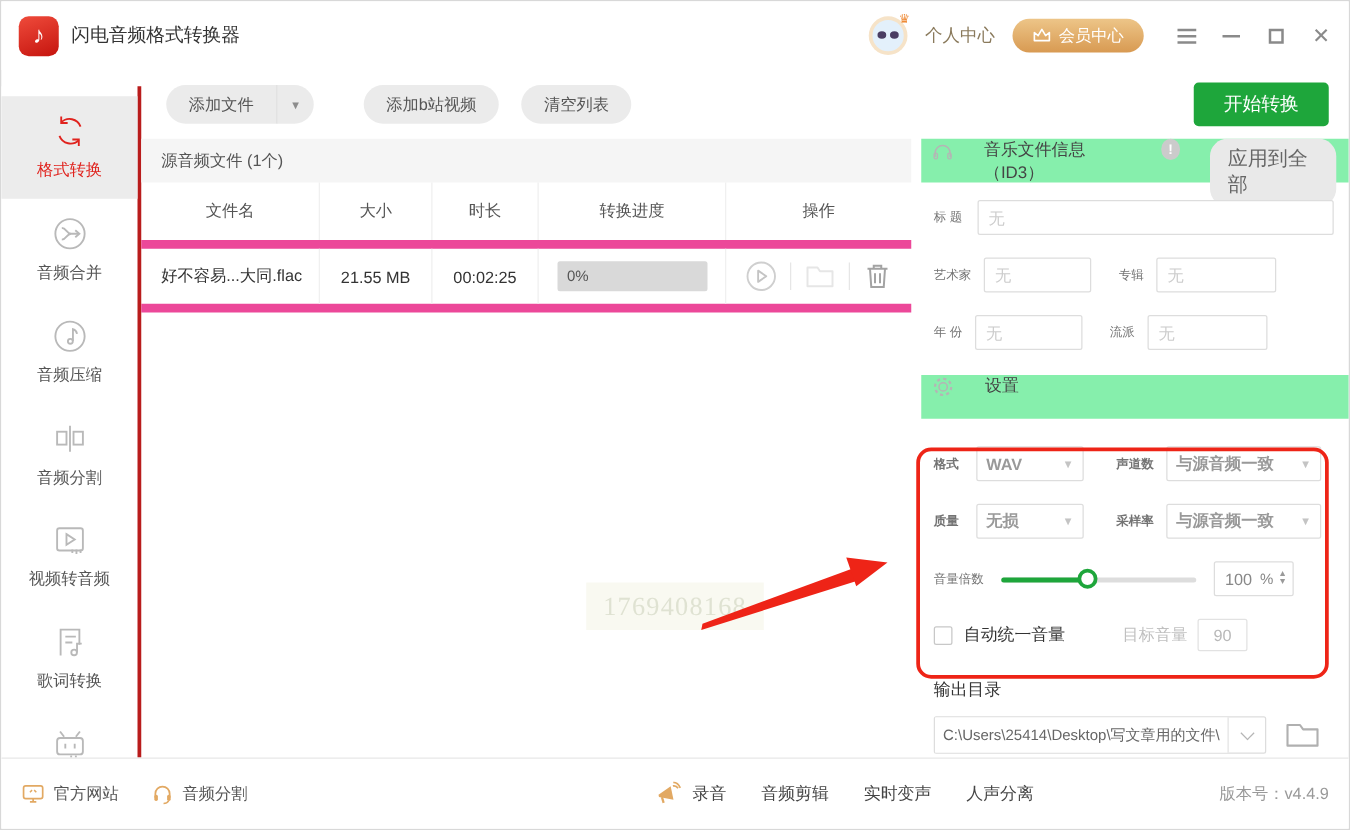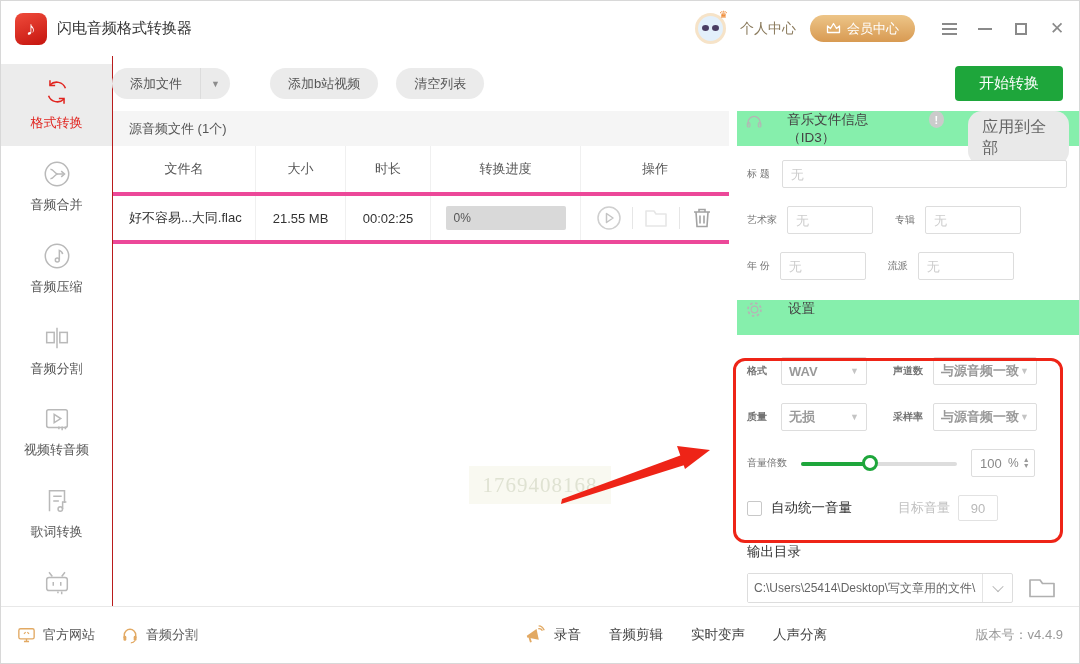--- a/index.html
+++ b/index.html
@@ -29,51 +29,51 @@
                  color:#fff; font-size:13px; cursor:pointer; }
   .win-controls { display:flex; align-items:center; gap:20px; margin-left:12px; color:#777; }
   .wc { width:16px; height:16px; display:flex; align-items:center; justify-content:center; cursor:pointer; }
   .hamburger { display:flex; flex-direction:column; gap:3px; }
   .hamburger i { display:block; width:15px; height:2px; background:#8a8a8a; }
   .min-line { width:14px; height:2px; background:#8a8a8a; }
   .max-box { width:12px; height:12px; border:2px solid #8a8a8a; }
   .close-x { font-size:17px; color:#8a8a8a; line-height:1; }
 
   
-  .sidebar { position:absolute; left:0; top:55px; width:112px; bottom:39px;
-             border-right:1px solid #b91c1c; background:#fff; display:flex;
+  .sidebar { position:absolute; left:0; top:68px; width:112px; bottom:39px;
+             border-right:3px solid #b91c1c; background:#fff; display:flex;
              flex-direction:column; align-items:stretch; padding-top:8px; }
   .side-item { display:flex; flex-direction:column; align-items:center; gap:7px;
                padding:13px 4px; cursor:pointer; }
   .side-item .lbl { font-size:13px; color:#555; text-align:center; line-height:1.45; }
   .side-item.active { background:#ececec; }
   .side-item.active .lbl { color:#e0231e; }
   .side-icon { width:30px; height:30px; }
   .side-icon svg { width:30px; height:30px; stroke:#b9b9b9; fill:none; stroke-width:1.6; }
   .side-item.active .side-icon svg { stroke:#e0231e; }
 
   
-  .toolbar { position:absolute; left:95px; top:55px; right:0; height:55px;
+  .toolbar { position:absolute; left:116px; top:55px; right:0; height:55px;
              display:flex; align-items:center; padding:0 16px; }
   .pill-btn { display:flex; align-items:center; height:31px; background:#ebebeb;
               border-radius:16px; font-size:13px; color:#555; cursor:pointer; }
   .pill-btn .txt { padding:0 18px; }
   .split-chev { width:30px; height:31px; border-left:1px solid #dcdcdc; display:flex;
                 align-items:center; justify-content:center; color:#8c8c8c; font-size:9px;
                 border-radius:0 16px 16px 0; }
   .tb-gap1 { width:40px; } .tb-gap2 { width:18px; }
   .start-btn { margin-left:auto; background:#1ea63b; color:#fff; font-size:15px;
                padding:8px 24px; border-radius:4px; border:none; cursor:pointer; }
 
   
   .left-content { position:absolute; left:112px; top:110px; width:616px; bottom:39px; }
   .section-band { height:35px; background:#f5f5f5; display:flex; align-items:center;
                   padding:0 16px; font-size:13px; color:#555; }
   .ftable { width:100%; }
-  .frow { display:flex; border-bottom:4px solid #ec4899; }
+  .frow { display:flex; border-bottom:7px solid #ec4899; }
   .fcell { border-right:1px solid #f0f0f0; display:flex; align-items:center;
            justify-content:center; font-size:13px; color:#555; }
   .fcell:last-child { border-right:none; }
   .c-name { width:143px; } .c-size { width:90px; } .c-dur { width:85px; }
   .c-prog { width:150px; } .c-ops { width:148px; }
   .fhead .fcell { height:46px; }
   .fdata .fcell { height:44px; color:#333; }
   .fdata .c-name { justify-content:flex-start; padding-left:16px; }
   .prog-bar { width:120px; height:24px; background:#d9d9d9; border-radius:2px;
               font-size:12px; color:#555; display:flex; align-items:center; padding-left:8px; }
@@ -101,21 +101,21 @@
   .in-small2 { width:96px; margin-left:10px; }
   .id3-lbl2 { margin-left:22px; }
 
   .set-area { padding:22px 14px 0 10px; }
   .set-row { display:flex; align-items:center; margin-bottom:18px;font-weight:bold; }
   .sel { display:flex; align-items:center; justify-content:space-between;
          border:1px solid #ddd; border-radius:2px; height:28px; padding:0 7px;
          font-size:13px; color:#999; cursor:pointer; background:#fff; }
   .sel .tri { color:#c4c4c4; font-size:9px; }
   .sel-fmt { width:86px; margin-left:14px; }
-  .sel-wide { width:104px; margin-left:10px; }
+  .sel-wide { width:124px; margin-left:10px; }
   .lbl-r2 { margin-left:26px; }
   .lbl-q  { margin-left:0; }
   .slider-row { display:flex; align-items:center; margin-bottom:18px; }
   .slider { position:relative; width:156px; height:18px; margin-left:14px; cursor:pointer; }
   .slider .track { position:absolute; top:8px; left:0; right:0; height:4px;
                    background:#ddd; border-radius:2px; }
   .slider .fill { position:absolute; top:8px; left:0; width:45%; height:4px;
                   background:#1ea63b; border-radius:2px; }
   .slider .thumb { position:absolute; top:1px; left:calc(45% - 9px); width:16px; height:16px;
                    background:#fff; border:3px solid #1ea63b; border-radius:50%; }

